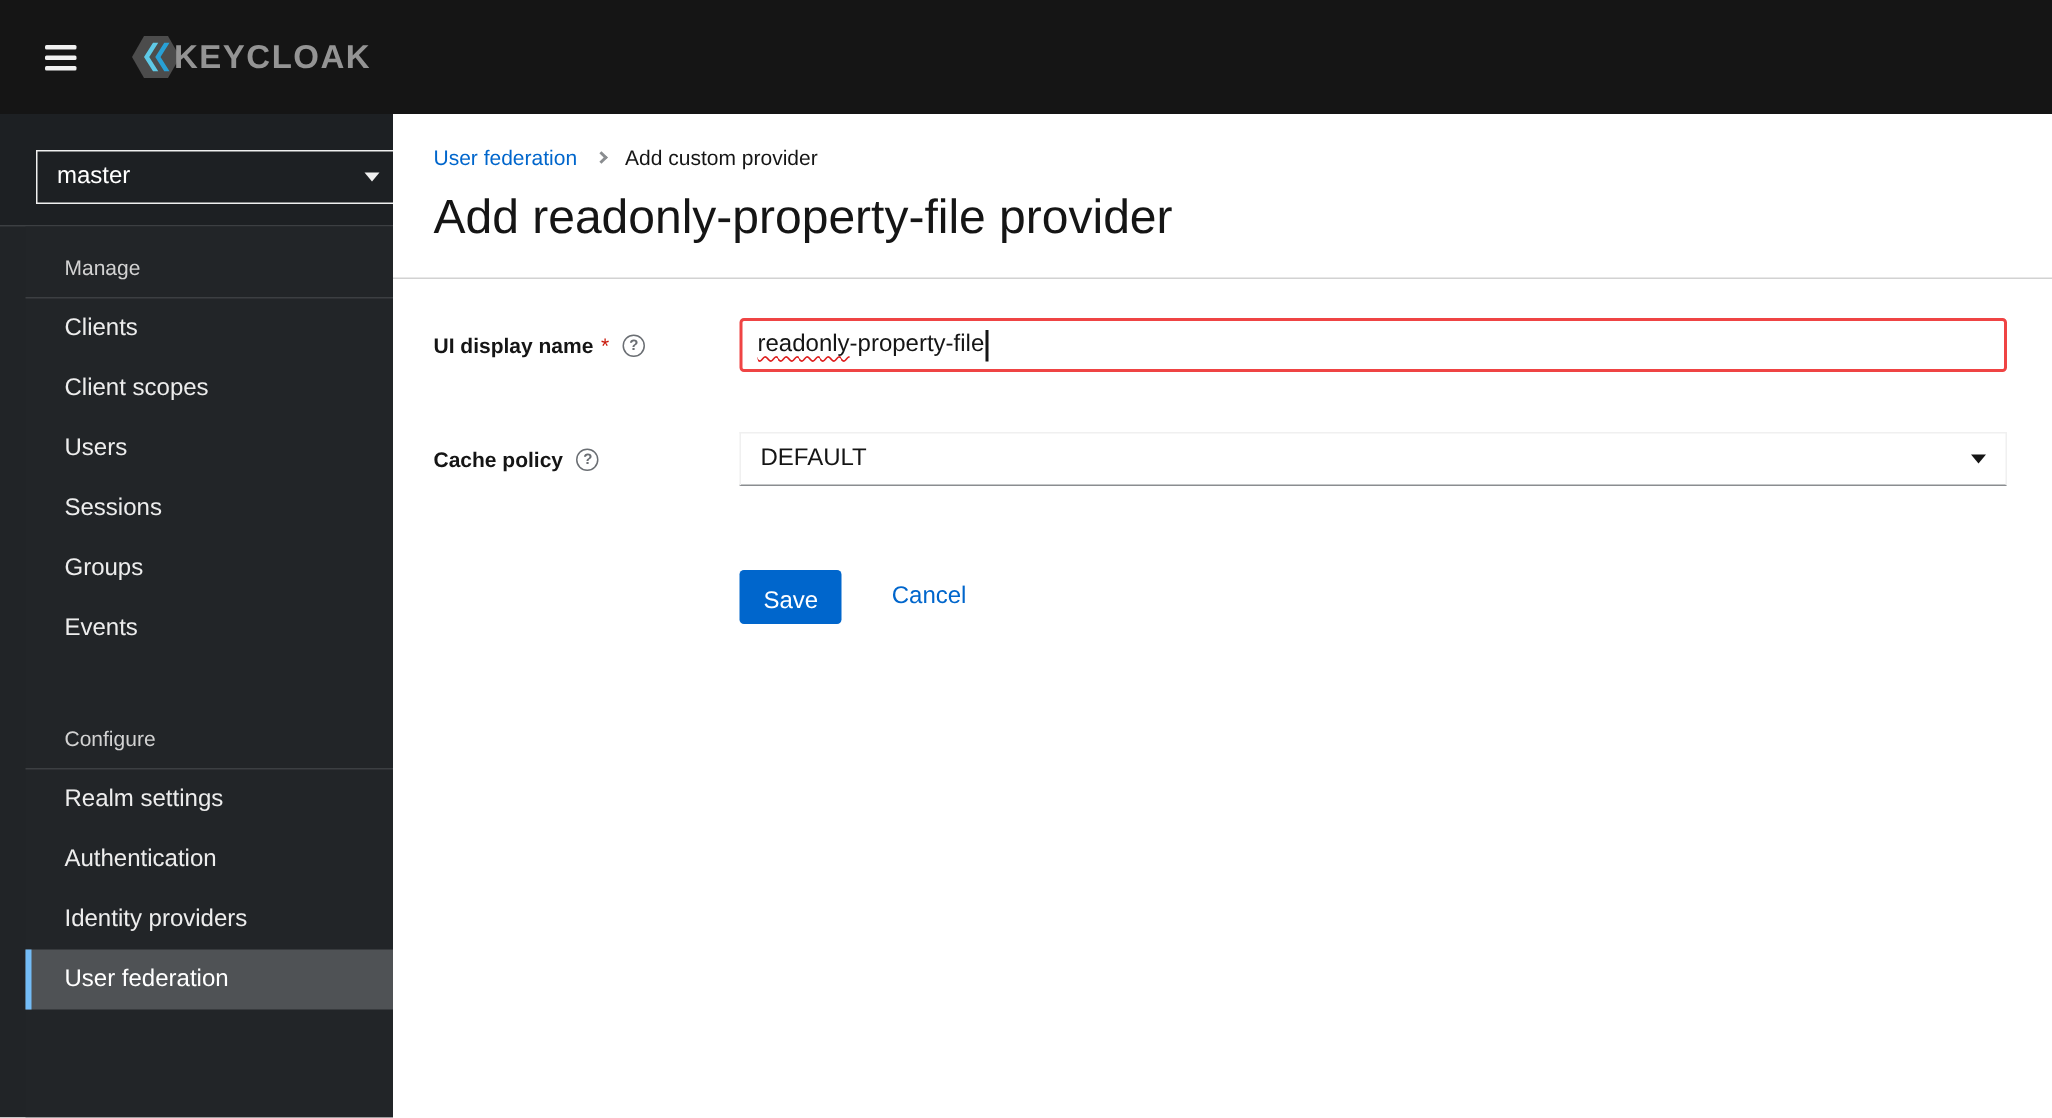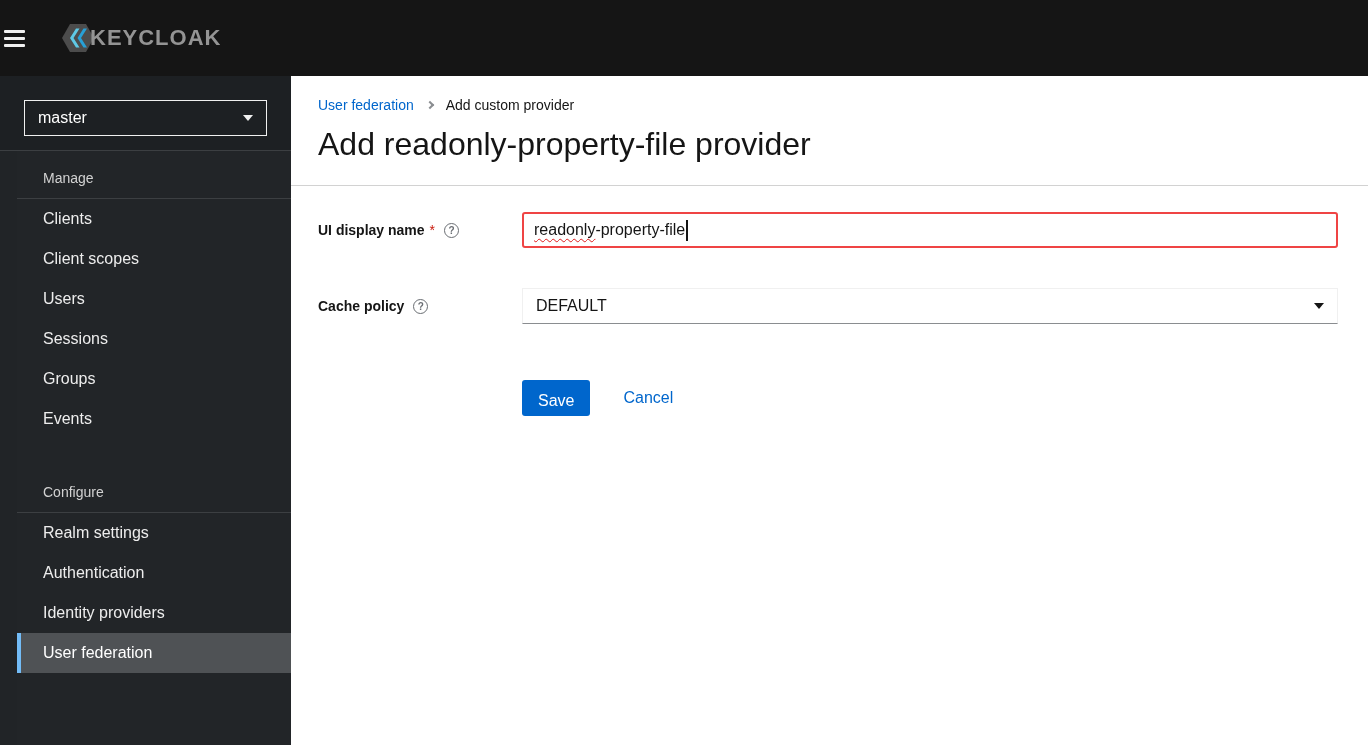--- a/index.html
+++ b/index.html
@@ -1,31 +1,31 @@
 <!DOCTYPE html>
 <html><head>
 <meta charset="utf-8">
 <style>
   * { margin:0; padding:0; box-sizing:border-box; }
   html,body { width:1368px; height:745px; overflow:hidden; }
   body { font-family:"Liberation Sans", sans-serif; background:#ffffff; position:relative; }
 
   
-  .app-header { height:76px; background:#151515; display:flex; align-items:center; }
+  .app-header { height:76px; background:#151515; display:flex; align-items:center; padding-left:26px; }
   .nav-toggle { background:none; border:none; cursor:pointer; padding:4px; margin-right:32px; }
   .hamburger { display:block; width:21px; }
   .hamburger i { display:block; width:21px; height:3px; background:#f0f0f0; border-radius:1px; margin:4px 0; }
   .brand { display:flex; align-items:center; }
   .brand-text { color:#949494; font-size:22px; font-weight:bold; letter-spacing:1px; margin-left:-5px; }
 
   
   .app-body { display:flex; height:669px; }
 
   
-  .sidebar { width:291px; flex:none; background:#212427; color:#f0f0f0; display:flex; flex-direction:column;justify-content:space-between; }
+  .sidebar { width:262px; flex:none; background:#212427; color:#f0f0f0; display:flex; flex-direction:column;justify-content:space-between; }
   .realm-area { height:75px; background:#1d2023; border-bottom:1px solid #3c3f42; }
   .realm-select { margin:24px 24px 0 24px; width:243px; height:36px; background:transparent; border:1px solid #f0f0f0; color:#fff; font-size:16px; font-family:inherit; display:flex; align-items:center; justify-content:space-between; padding:0 13px; cursor:pointer; }
   .caret-down-white { width:0; height:0; border-left:5px solid transparent; border-right:5px solid transparent; border-top:6px solid #f0f0f0; }
   .nav-area { flex:1; background:#222528;margin-left:17px; }
   .nav-section-title { font-size:14px; color:#d2d2d2; padding:19px 0 12px 26px; border-bottom:1px solid #3c3f42; }
   .nav-section.configure .nav-section-title { padding-top:45px; }
   .nav-list { list-style:none; }
   .nav-item { height:40px; display:flex; align-items:center; padding-left:26px; font-size:16px; color:#ededed; cursor:pointer; }
   .nav-item.selected { background:#4f5255; border-left:4px solid #73bcf7; padding-left:22px; color:#ffffff; }
 

